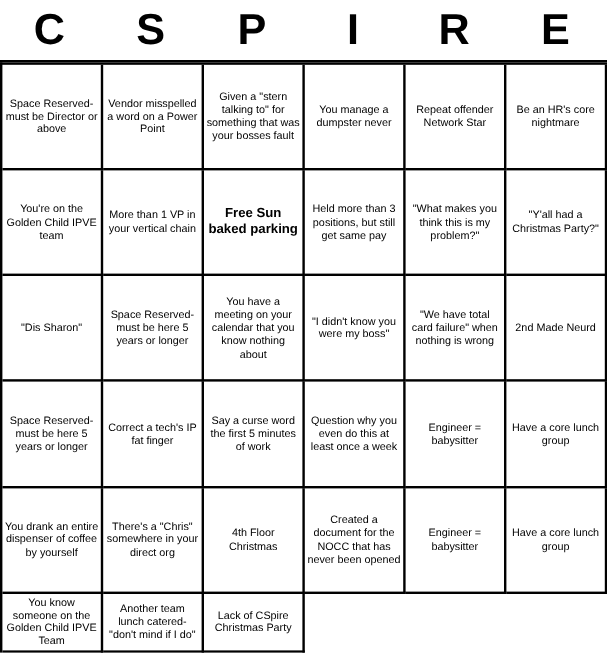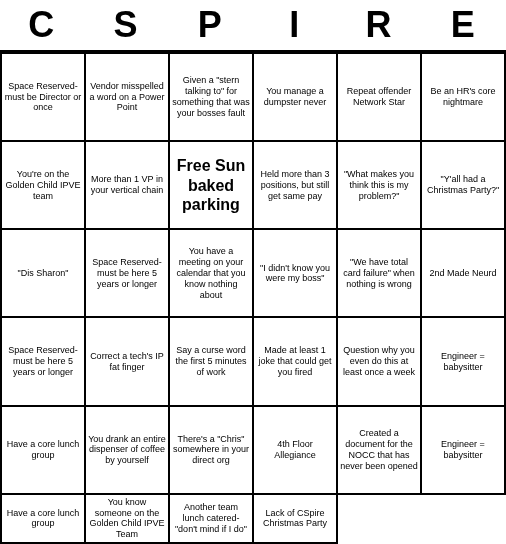--- a/index.html
+++ b/index.html
@@ -44,67 +44,66 @@
       display: flex;
       align-items: center;
       justify-content: center;
       text-align: center;
       font-size: 9px;
       line-height: 1.2;
       padding: 2px;
       word-break: break-word;
     }
     .bingo-cell.free {
-      font-size: 16px;
+      font-size: 11px;
       font-weight: bold;
     }
   </style>
 </head>
 <body>
 
 <div class="bingo-card">
   <div class="bingo-title">
 
   <span>C</span>
       <span>S</span>
       <span>P</span>
       <span>I</span>
       <span>R</span>
       <span>E</span>
     </div>
   <div class="bingo-grid">
 
-  <div class="bingo-cell">Space Reserved- must be Director or once</div>
+  <div class="bingo-cell">Space Reserved- must be Director or above</div>
       <div class="bingo-cell">Vendor misspelled a word on a Power Point</div>
       <div class="bingo-cell">Given a "stern talking to" for something that was your bosses fault</div>
       <div class="bingo-cell">You manage a dumpster never</div>
       <div class="bingo-cell">Repeat offender Network Star</div>
       <div class="bingo-cell">Be an HR's core nightmare</div>
       <div class="bingo-cell">You're on the Golden Child IPVE team</div>
       <div class="bingo-cell">More than 1 VP in your vertical chain</div>
       <div class="bingo-cell free">Free Sun baked parking</div>
       <div class="bingo-cell">Held more than 3 positions, but still get same pay</div>
       <div class="bingo-cell">"What makes you think this is my problem?"</div>
       <div class="bingo-cell">"Y'all had a Christmas Party?"</div>
       <div class="bingo-cell">"Dis Sharon"</div>
       <div class="bingo-cell">Space Reserved- must be here 5 years or longer</div>
       <div class="bingo-cell">You have a meeting on your calendar that you know nothing about</div>
       <div class="bingo-cell">"I didn't know you were my boss"</div>
       <div class="bingo-cell">"We have total card failure" when nothing is wrong</div>
       <div class="bingo-cell">2nd Made Neurd</div>
       <div class="bingo-cell">Space Reserved- must be here 5 years or longer</div>
       <div class="bingo-cell">Correct a tech's IP fat finger</div>
       <div class="bingo-cell">Say a curse word the first 5 minutes of work</div>
-      <div class="bingo-cell">Made at least 1 joke that could get you fired</div>
       <div class="bingo-cell">Question why you even do this at least once a week</div>
       <div class="bingo-cell">Engineer = babysitter</div>
       <div class="bingo-cell">Have a core lunch group</div>
       <div class="bingo-cell">You drank an entire dispenser of coffee by yourself</div>
       <div class="bingo-cell">There's a "Chris" somewhere in your direct org</div>
-      <div class="bingo-cell">4th Floor Allegiance</div>
+      <div class="bingo-cell">4th Floor Christmas</div>
       <div class="bingo-cell">Created a document for the NOCC that has never been opened</div>
       <div class="bingo-cell">Engineer = babysitter</div>
       <div class="bingo-cell">Have a core lunch group</div>
       <div class="bingo-cell">You know someone on the Golden Child IPVE Team</div>
       <div class="bingo-cell">Another team lunch catered- "don't mind if I do"</div>
       <div class="bingo-cell">Lack of CSpire Christmas Party</div>
     </div>
 </div>
 
 </body></html>

